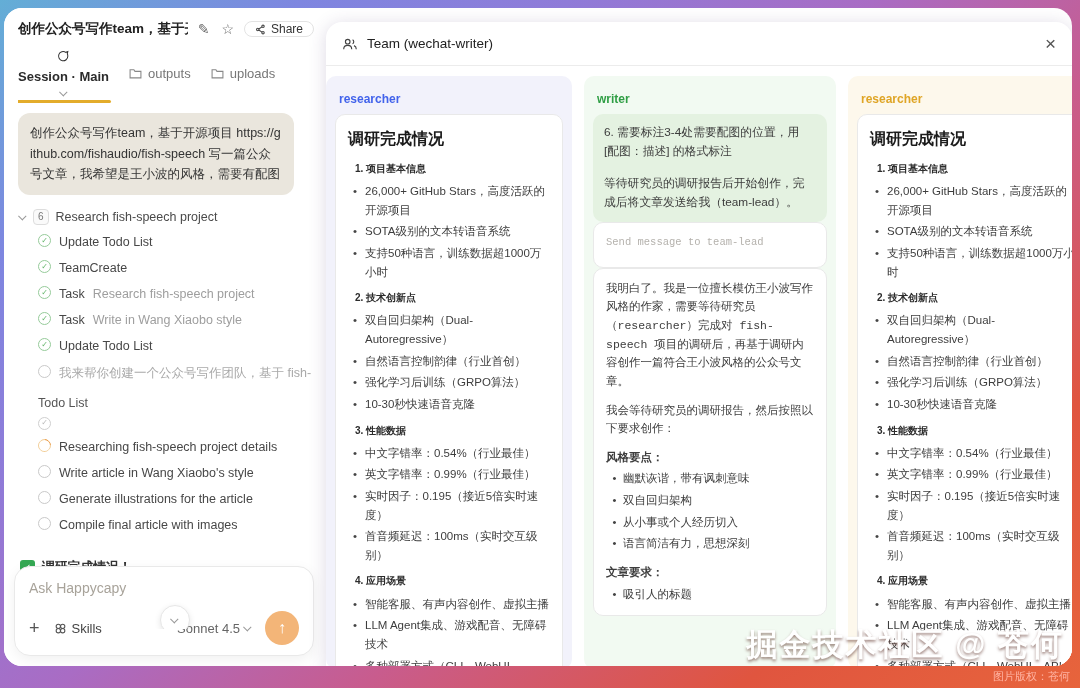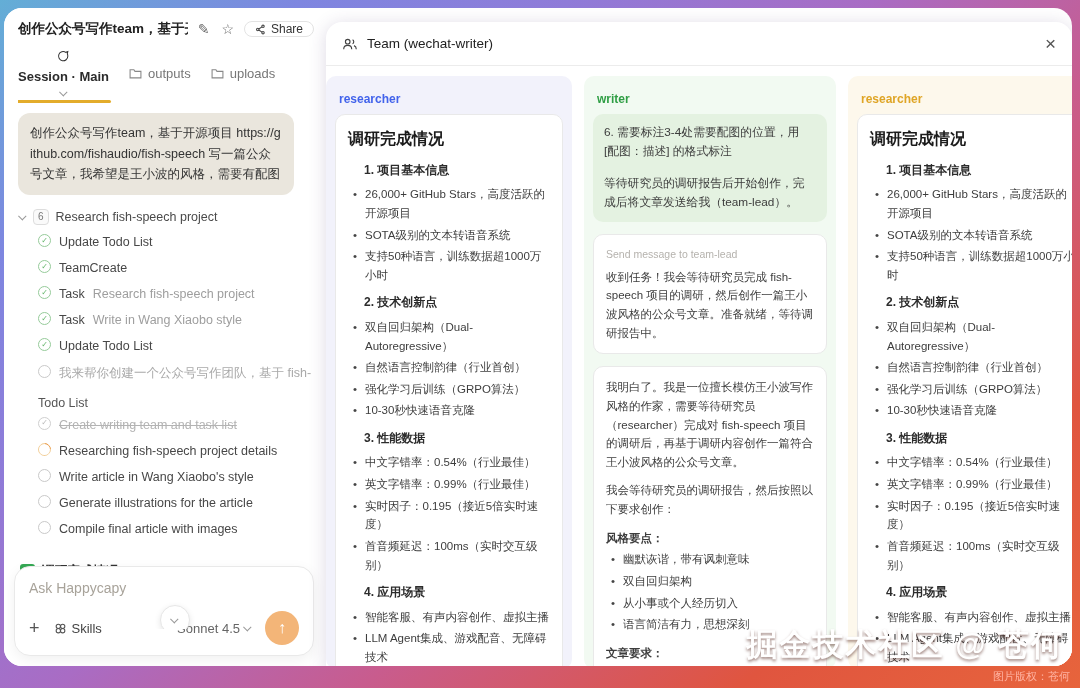--- a/index.html
+++ b/index.html
@@ -90,27 +90,27 @@
   .col-researcher1 { width:246px; margin-left:-12px; background:#f2f2fb; }
   .col-writer { width:252px; background:#f2faf2; }
   .col-researcher2 { width:252px; background:#fdf8ec; }
   .col-label { font-size:12px; font-weight:bold; margin:7px 0 8px 4px; }
   .col-researcher1 .col-label { color:#4263eb; }
   .col-writer .col-label { color:#2f9e44; }
   .col-researcher2 .col-label { color:#dfa526; }
   .card { background:#fff; border:1px solid #e9e9e9; border-radius:10px;
     padding:11px 12px; font-size:11.5px; color:#3d3d3d; line-height:1.62; }
   .rep-title { font-size:16px; font-weight:bold; color:#1b1b1b; margin-bottom:8px; }
-  .rep-sec { font-weight:bold; font-size:12px; color:#2c2c2c; margin:9px 16px 5px; }
+  .rep-sec { font-weight:bold; font-size:10px; color:#2c2c2c; margin:9px 7px 5px; }
   .bul { position:relative; padding-left:17px; margin-top:3px; }
   .bul::before { content:"•"; position:absolute; left:5px; color:#444; }
   .w-bubble { background:#e4f2e1; border-radius:10px; padding:9px 11px; font-size:11.8px;
     color:#3c3c3c; line-height:1.65; }
   .w-bubble p + p { margin-top:12px; }
-  .w-card { margin-top:12px; }
+  .w-card { margin-top:0;font-family:Liberation Mono, monospace; }
   .w-meta { font-size:10.5px; color:#b5b2ad; margin-bottom:5px; }
   .w-card p + p, .plan-gap { margin-top:10px; }
   .plan-head { font-weight:bold; margin-top:10px; }
 
   
   .watermark { position:absolute; right:16px; bottom:22px; font-size:31px; font-weight:bold;
     color:#fff; letter-spacing:2px; text-shadow:0 2px 3px rgba(70,20,10,.5); z-index:20; }
   .copyright { position:absolute; right:10px; bottom:4px; font-size:11px; color:#ffb3a2; z-index:20; }
 
   .msvg { flex:none; }
@@ -197,21 +197,20 @@
       </div>
       <div class="t-row">
         <span class="cir empty"></span>
         <span class="trunc">我来帮你创建一个公众号写作团队，基于 fish-speech 项目创作王...</span>
       </div>
 
       <div class="todo-label">Todo List</div>
 
       <div class="t-row">
         <span class="cir gray">✓</span>
-        <span class="struck">Create writing team and task list</span>
       </div>
       <div class="t-row">
         <span class="cir prog"></span>
         <span>Researching fish-speech project details</span>
       </div>
       <div class="t-row">
         <span class="cir empty"></span>
         <span>Write article in Wang Xiaobo's style</span>
       </div>
       <div class="t-row">
@@ -301,21 +300,20 @@
       </div>
 
       <div class="agent-col col-writer">
         <div class="col-label">writer</div>
         <div class="w-bubble">
           <p>6. 需要标注3-4处需要配图的位置，用 [配图：描述] 的格式标注</p>
           <p>等待研究员的调研报告后开始创作，完成后将文章发送给我（team-lead）。</p>
         </div>
         <div class="card w-card">
           <div class="w-meta">Send message to team-lead</div>
-          <p>收到任务！我会等待研究员完成 fish-speech 项目的调研，然后创作一篇王小波风格的公众号文章。准备就绪，等待调研报告中。</p>
         </div>
         <div class="card w-card">
           <p>我明白了。我是一位擅长模仿王小波写作风格的作家，需要等待研究员（researcher）完成对 fish-speech 项目的调研后，再基于调研内容创作一篇符合王小波风格的公众号文章。</p>
           <p class="plan-gap">我会等待研究员的调研报告，然后按照以下要求创作：</p>
           <div class="plan-head">风格要点：</div>
           <div class="bul">幽默诙谐，带有讽刺意味</div>
           <div class="bul">双自回归架构</div>
           <div class="bul">从小事或个人经历切入</div>
           <div class="bul">语言简洁有力，思想深刻</div>
           <div class="plan-head">文章要求：</div>

